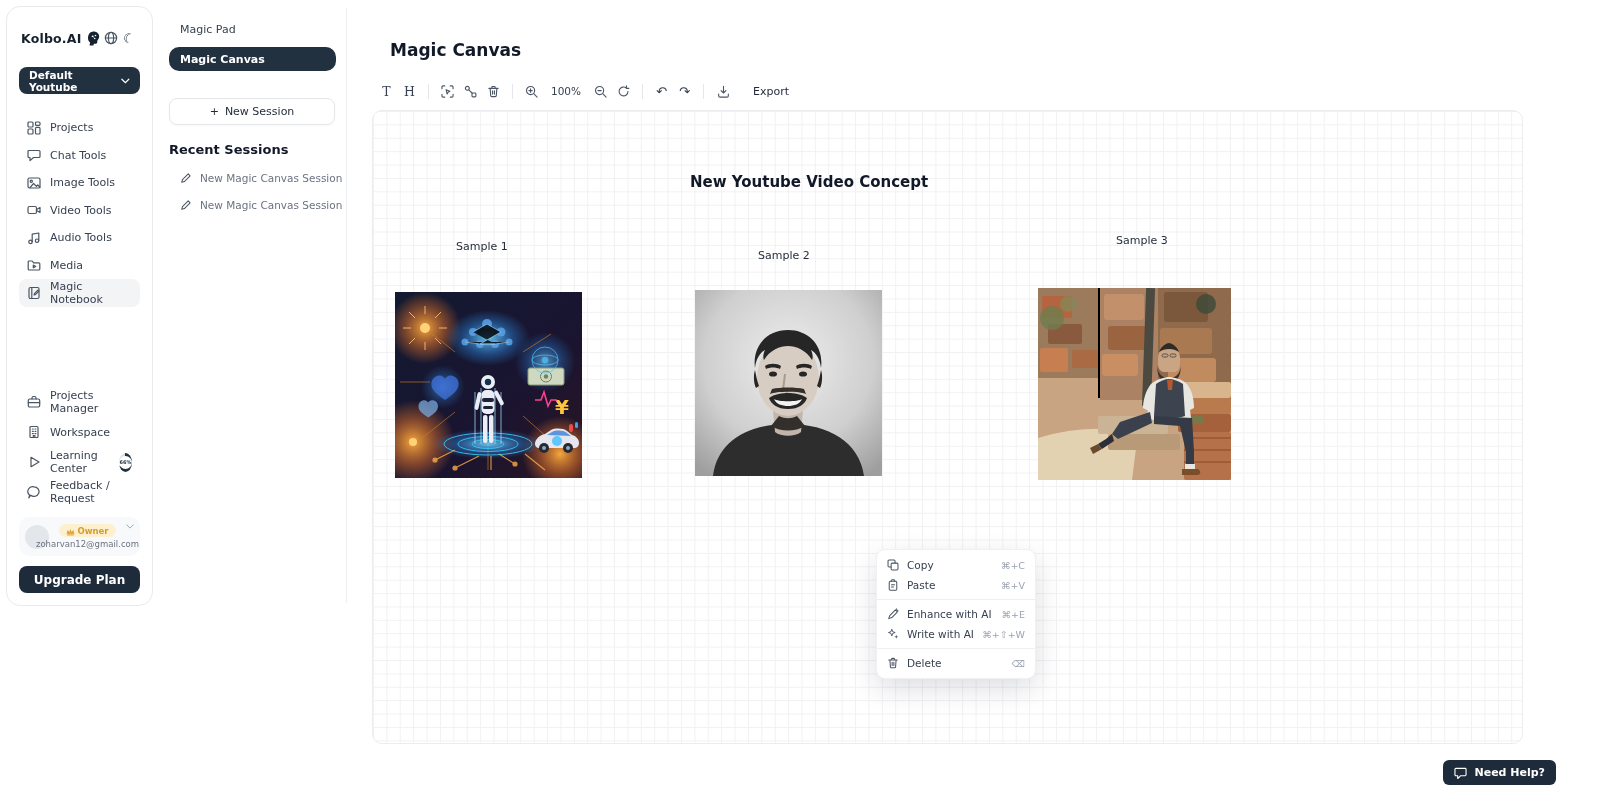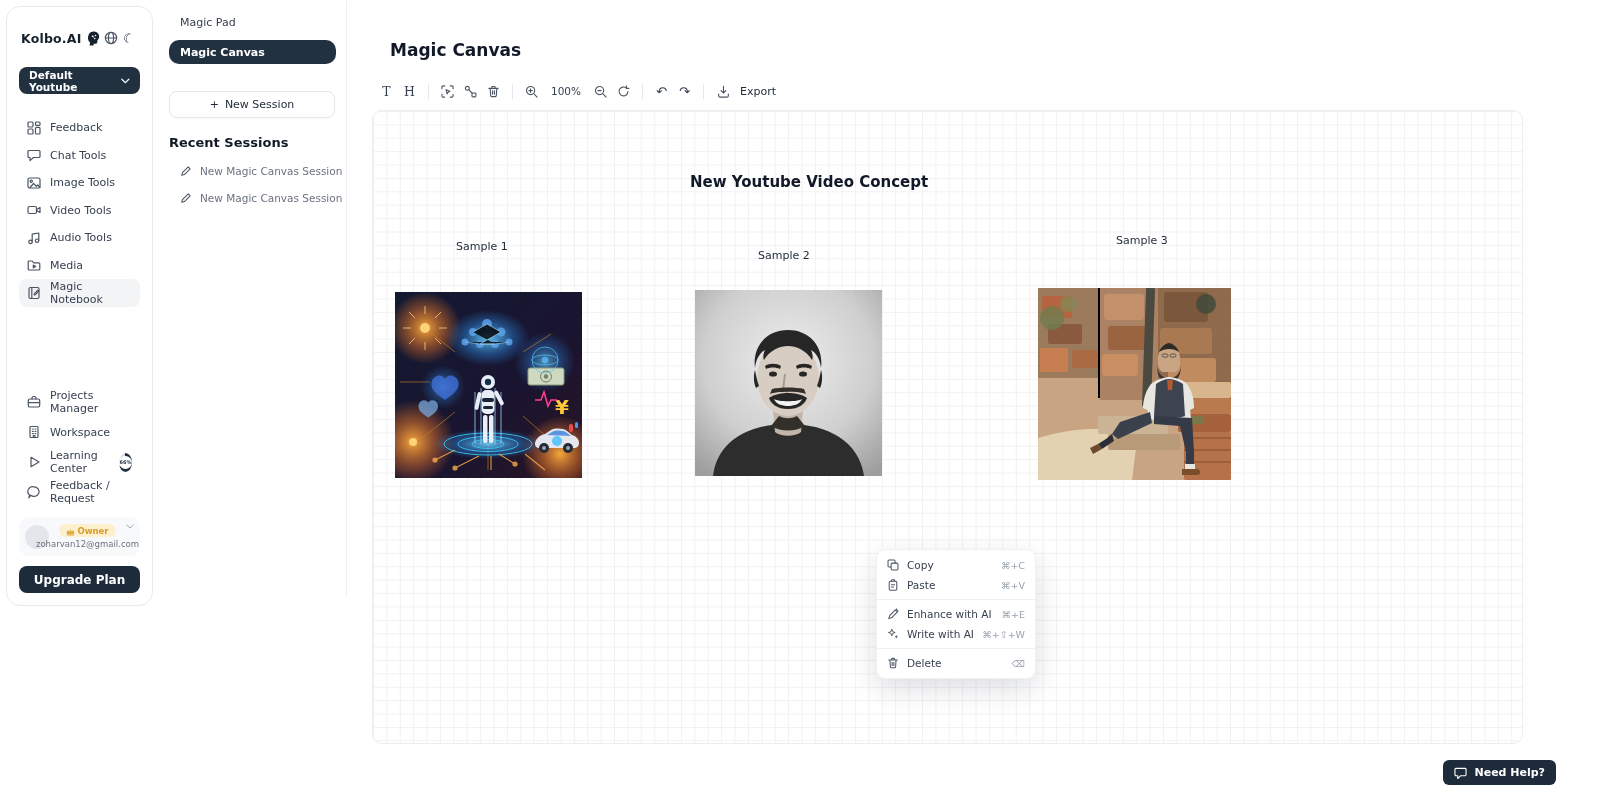--- a/index.html
+++ b/index.html
@@ -23,37 +23,37 @@
   .ring-inner { width:13px; height:13px; border-radius:50%; background:#fff; display:flex; align-items:center; justify-content:center; font-size:5px; font-weight:700; color:#223140; }
   .user-card { margin-top:10px; background:#f8f9fb; border-radius:10px; padding:7px 6px; display:flex; align-items:center; gap:6px; cursor:pointer; }
   .avatar { width:24px; height:24px; border-radius:50%; background:#e3e6ea; flex:0 0 auto; }
   .user-meta { display:flex; flex-direction:column; align-items:center; gap:2px; flex:1; min-width:0; }
   .owner-pill { background:#fcf0cf; color:#d89b2d; font-size:8.5px; font-weight:700; border-radius:8px; padding:1.5px 7px; display:flex; align-items:flex-end; gap:2px; }
   .user-email { font-size:8.5px; color:#6b7280; white-space:nowrap; }
   .user-caret { color:#9ca3af; align-self:flex-start; }
   .upgrade-btn { margin-top:10px; height:27px; background:#1d2b3a; border-radius:8px; color:#fff; font-size:12px; font-weight:700; display:flex; align-items:center; justify-content:center; cursor:pointer; }
 
   
-  .session-panel { position:absolute; left:156px; top:1px; width:191px; height:595px; border-right:1px solid #eceef1; background:#fff; }
+  .session-panel { position:absolute; left:156px; top:8px; width:191px; height:595px; border-right:1px solid #eceef1; background:#fff; }
   .magic-pad { padding:15px 0 0 24px; font-size:11px; color:#374151; cursor:pointer; }
   .magic-canvas-pill { margin:11px 10px 0 13px; height:24px; background:#223140; border-radius:10px; color:#fff; font-size:11px; font-weight:600; display:flex; align-items:center; padding-left:11px; cursor:pointer; }
   .new-session-btn { margin:27px 11px 0 13px; height:27px; background:#fff; border:1px solid #e5e7eb; border-radius:8px; display:flex; align-items:center; justify-content:center; gap:6px; font-size:11px; color:#1f2937; cursor:pointer; box-shadow:0 1px 2px rgba(0,0,0,.03); }
   .recent-title { margin:17px 0 0 13px; font-size:13px; font-weight:700; color:#111827; }
   .session-item { margin-top:15px; padding-left:24px; display:flex; align-items:center; gap:8px; font-size:10.5px; color:#6b7280; cursor:pointer; }
 
   
   .main { position:absolute; left:348px; top:0; width:1252px; height:812px; }
   .page-title { position:absolute; left:42px; top:40px; font-size:17px; font-weight:700; color:#111827; }
   .toolbar { position:absolute; left:27px; top:79px; height:24px; display:flex; align-items:center; }
   .tool-btn { width:23px; height:22px; display:flex; align-items:center; justify-content:center; color:#374151; font-size:12px; border-radius:5px; cursor:pointer; }
   .tool-letter { font-size:12.5px; font-weight:500; font-family:"DejaVu Serif","Liberation Serif",serif; }
   .tb-divider { width:1px; height:15px; background:#e5e7eb; margin:0 7px; }
   .zoom-level { font-size:10.5px; color:#374151; padding:0 8px; cursor:default; }
   .undo-glyph { font-size:13px; color:#374151; }
-  .export-btn { display:flex; align-items:center; gap:10px; font-size:11px; color:#1f2937; padding:0 6px; cursor:pointer; }
+  .export-btn { display:flex; align-items:center; gap:23px; font-size:11px; color:#1f2937; padding:0 6px; cursor:pointer; }
 
   .canvas { position:absolute; left:24px; top:110px; width:1151px; height:634px; border:1px solid #ededf0; border-radius:10px; background-image:linear-gradient(#f1f1f4 1px, transparent 1px), linear-gradient(90deg, #f1f1f4 1px, transparent 1px); background-size:13.4px 13.4px; overflow:hidden; }
   .canvas-heading { position:absolute; left:317px; top:62px; font-size:15px; font-weight:700; color:#111827; white-space:nowrap; cursor:move; }
   .sample-label { position:absolute; font-size:11px; color:#1f2937; white-space:nowrap; cursor:move; }
   .sample-img { position:absolute; cursor:move; }
   .sample-img svg { display:block; }
 
   .ctx-menu { position:absolute; left:503px; top:438px; width:160px; background:#fff; border:1px solid #f0f0f2; border-radius:9px; box-shadow:0 10px 28px rgba(20,30,50,.14); padding:5px 0; }
   .ctx-item { height:20px; display:flex; align-items:center; gap:8px; padding:0 10px; font-size:10.5px; color:#374151; cursor:pointer; }
   .ctx-item .sc { margin-left:auto; font-size:9.5px; color:#9aa3af; }
@@ -100,21 +100,21 @@
   </div>
 
   <div class="nav">
     <div class="nav-item">
       <svg width="14" height="14" viewBox="0 0 14 14" class="stroke-ic">
           <rect x="1" y="1" width="5" height="5" rx="1"></rect>
           <rect x="8.5" y="1" width="4.5" height="3.4" rx="1"></rect>
           <rect x="8.5" y="6.4" width="4.5" height="6.6" rx="1"></rect>
           <rect x="1" y="8" width="5" height="5" rx="1"></rect>
         </svg>
-      <span>Feedback</span>
+      <span>Projects</span>
     </div>
     <div class="nav-item">
       <svg width="14" height="14" viewBox="0 0 14 14" class="stroke-ic">
           <path d="M2 2.5h10a1 1 0 0 1 1 1v5a1 1 0 0 1-1 1H6.5L3 12.6V9.5H2a1 1 0 0 1-1-1v-5a1 1 0 0 1 1-1z"></path>
         </svg>
       <span>Chat Tools</span>
     </div>
     <div class="nav-item">
       <svg width="14" height="14" viewBox="0 0 14 14" class="stroke-ic">
           <rect x="1" y="2" width="12" height="10" rx="1.5"></rect>

